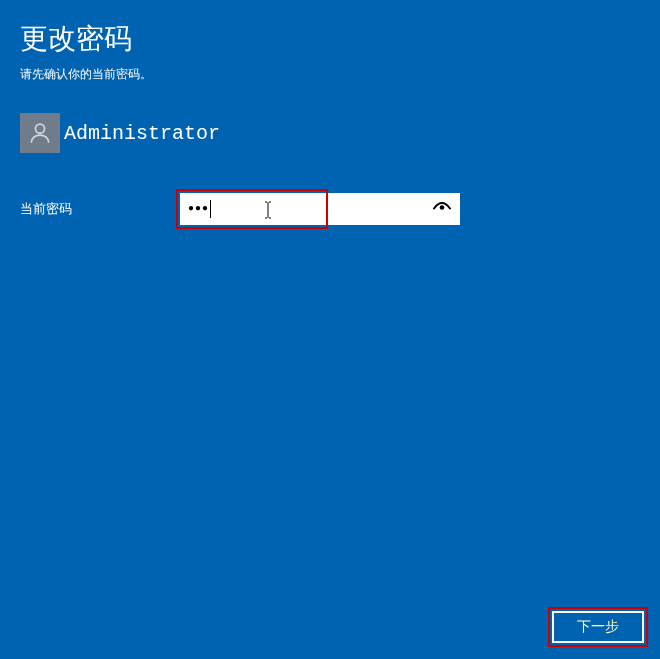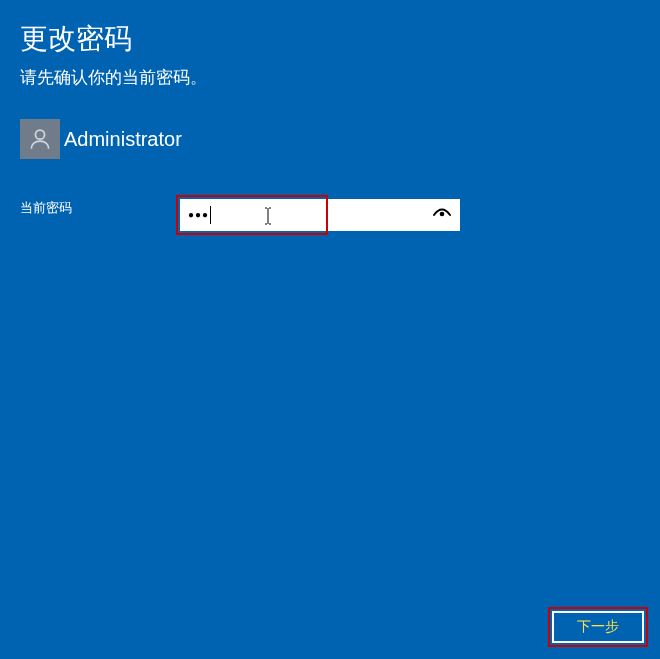--- a/index.html
+++ b/index.html
@@ -5,28 +5,28 @@
     * { box-sizing: border-box; margin: 0; padding: 0; }
     body {
       width: 660px;
       height: 659px;
       background: #0063b1;
       font-family: "Microsoft YaHei", "Segoe UI", sans-serif;
       color: #ffffff;
       position: relative;
       overflow: hidden;
     }
-    .container { padding: 20px 20px 0 20px; }
+    .container { padding: 20px 20px 0 20px; font-family: Liberation Mono, monospace; }
     .title {
       font-size: 28px;
       font-weight: 400;
       margin-bottom: 8px;
     }
     .subtitle {
-      font-size: 17px;
+      font-size: 12px;
       font-weight: 400;
       margin-bottom: 30px;
     }
     .user-row {
       display: flex;
       align-items: center;
       gap: 4px;
       margin-bottom: 40px;
     }
     .avatar {
@@ -34,20 +34,21 @@
       height: 40px;
       background: #707c8a;
       display: flex;
       align-items: center;
       justify-content: center;
     }
     .avatar svg { width: 26px; height: 26px; }
     .username { font-size: 20px; font-weight: 300; }
     .field-row {
       display: flex;
+      align-items: center;
       gap: 10px;
     }
     .field-label {
       font-size: 13px;
       width: 150px;
       flex-shrink: 0;
     }
     .input-wrapper {
       position: relative;
       display: flex;
@@ -102,21 +103,21 @@
       bottom: 16px;
       right: 16px;
       display: flex;
       gap: 16px;
     }
     .btn {
       width: 92px;
       height: 32px;
       background: transparent;
       border: 2px solid #ffffff;
-      color: #fde047;
+      color: #fef9c3;
       font-size: 14px;
       font-family: inherit;
       cursor: pointer;
     }
     .btn-primary-wrap { position: relative; }
     .highlight-next {
       top: -4px; left: -4px;
       width: 100px; height: 40px;
     }
   </style>

